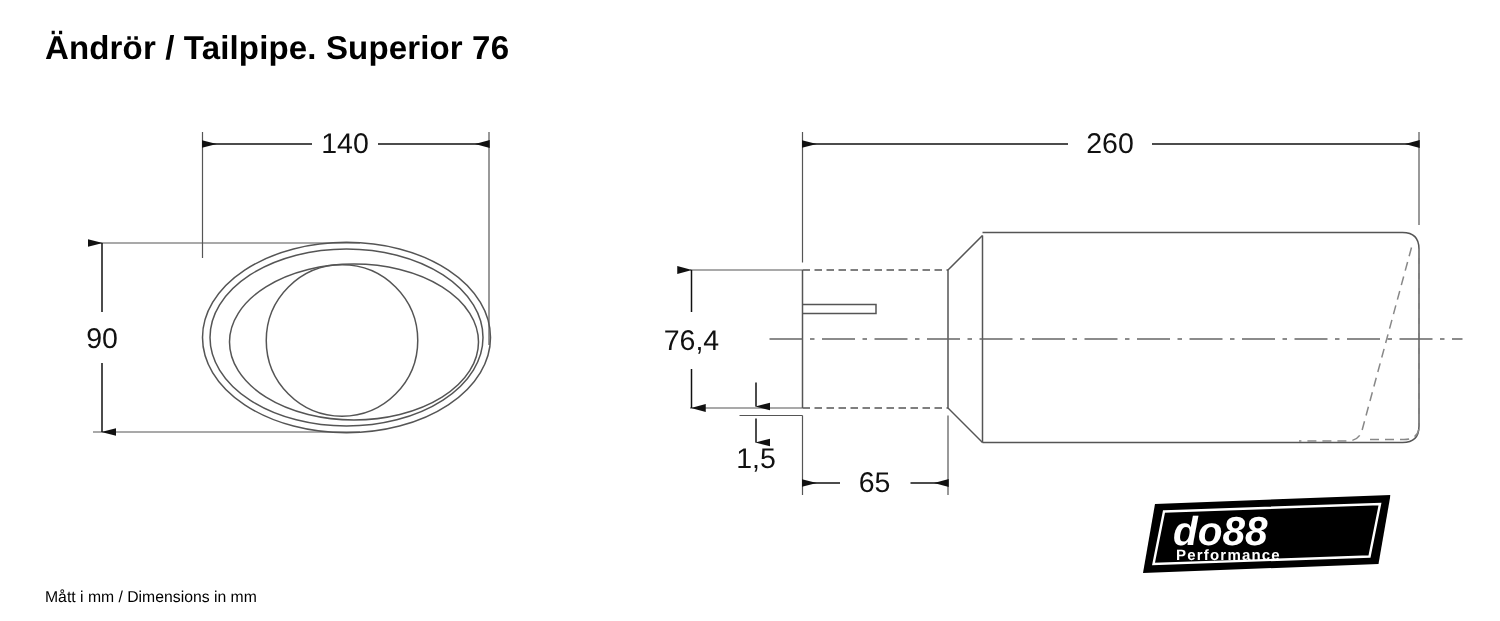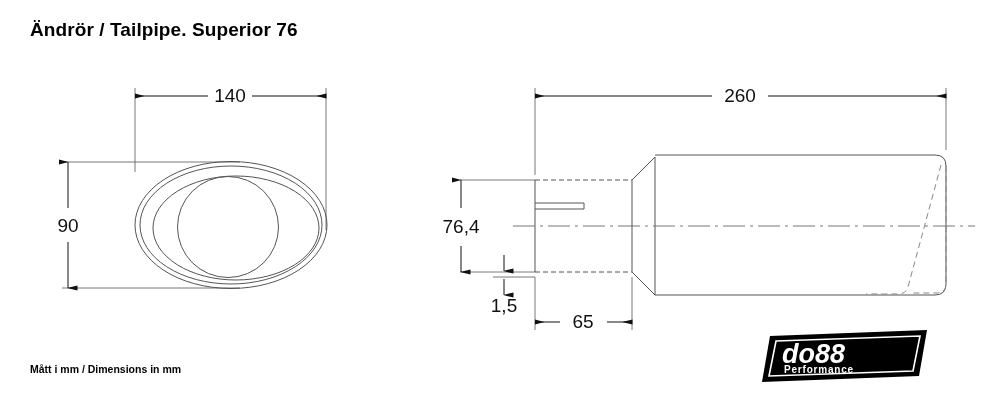--- a/index.html
+++ b/index.html
@@ -12,31 +12,31 @@
     height: 414px;
     font-family: "Liberation Sans", sans-serif;
     color: #000000;
     position: relative;
     overflow: hidden;
   }
   #page-title {
     position: absolute;
     left: 30px;
     top: 19px;
-    font-size: 19px;
+    font-size: 22px;
     font-weight: bold;
     letter-spacing: 0.1px;
     white-space: nowrap;
   }
   #footer-note {
     position: absolute;
     left: 30px;
-    top: 363px;
+    top: 392px;
     font-size: 10.5px;
-    font-weight: bold;
+    font-weight: normal;
     white-space: nowrap;
   }
   #drawing-canvas {
     position: absolute;
     left: 0;
     top: 0;
     width: 1000px;
     height: 414px;
   }
   .dim-text {

